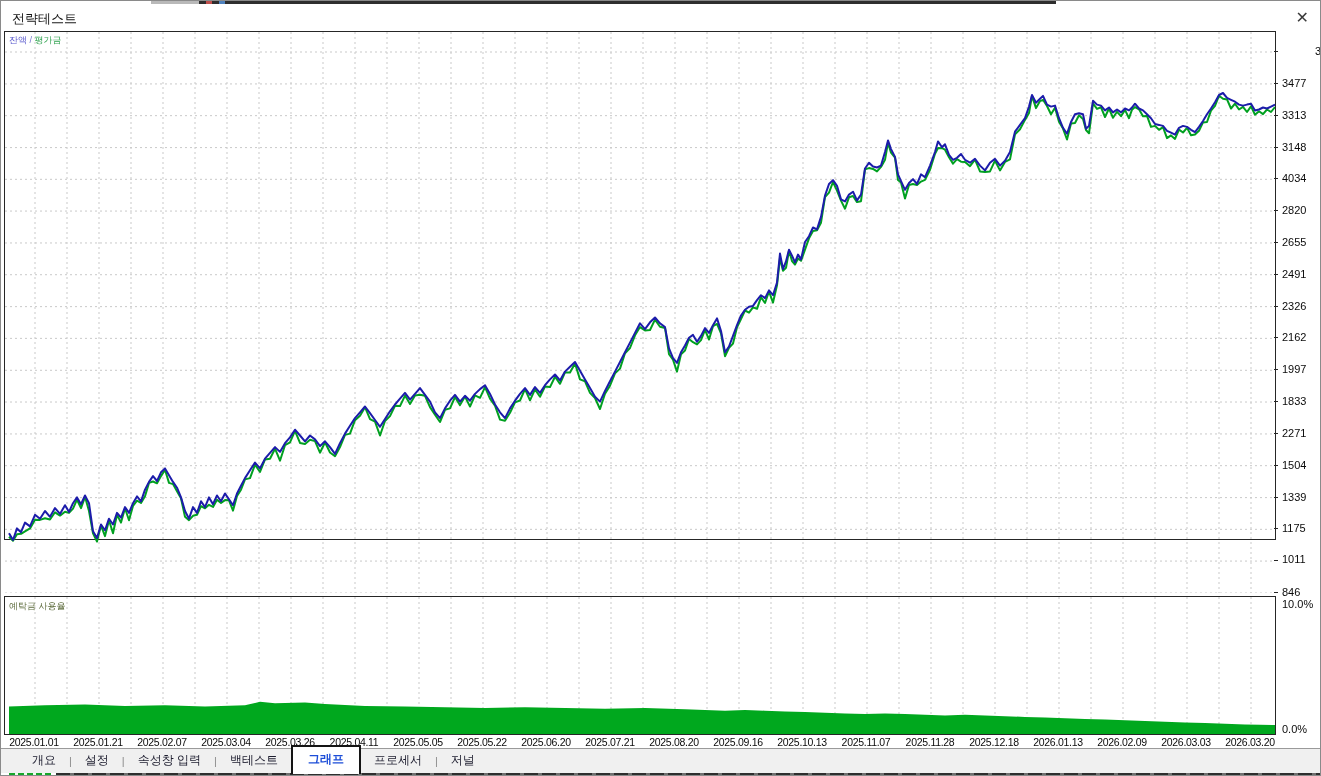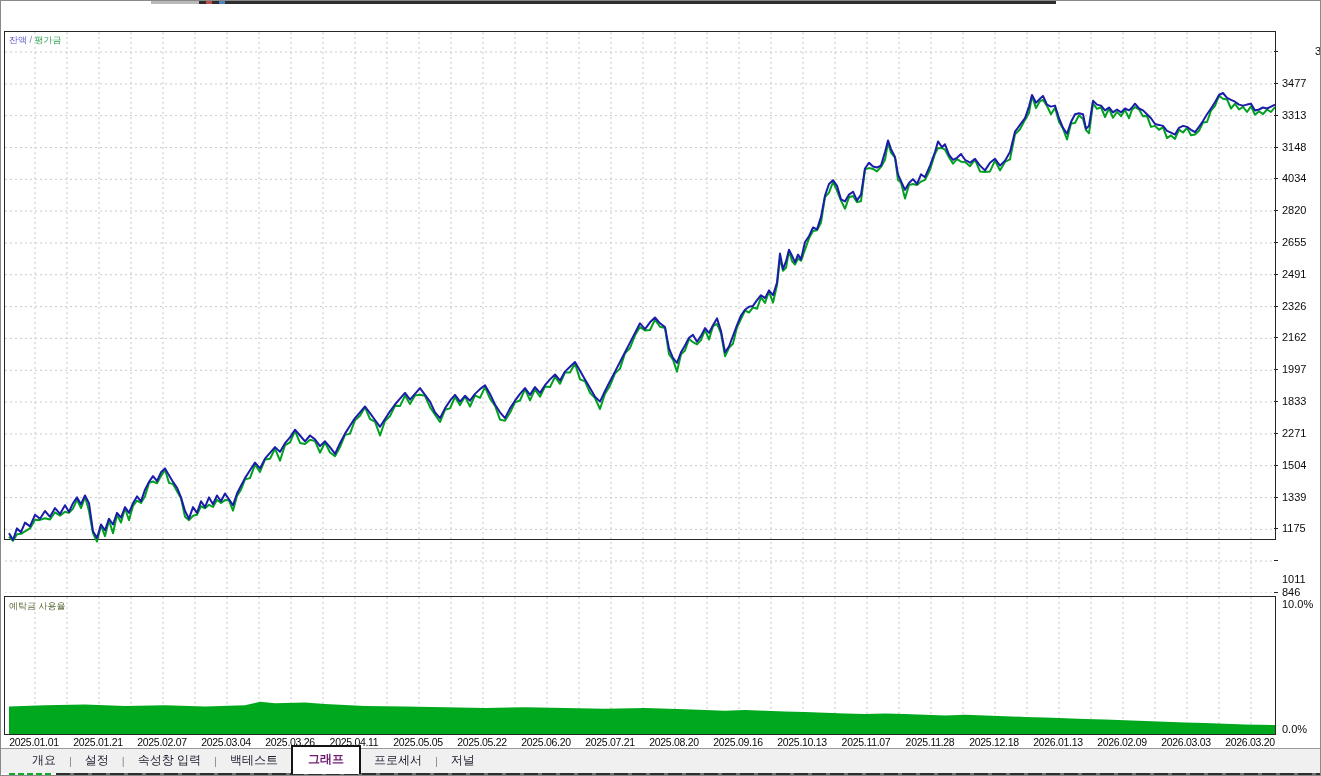--- a/index.html
+++ b/index.html
@@ -28,21 +28,21 @@
   .pct-label{position:absolute;left:1281px;font-size:11px;color:#0a0a0a;}
   .date-row{position:absolute;left:3px;top:734px;width:1272px;height:13px;background:#fff;}
   .date-label{position:absolute;top:1px;font-size:10.5px;color:#0a0a0a;transform:translateX(-50%);letter-spacing:-0.3px;white-space:nowrap;}
   .statusbar{
     position:absolute;left:0;top:747px;width:1321px;height:25px;background:#f0f0f0;
     border-top:1px solid #9a9a9a;display:flex;align-items:center;font-size:12px;color:#1c1c2e;
   }
   .tab{padding:3px 13px 4px 13px;cursor:pointer;white-space:nowrap;}
   .tab-sep{color:#8a8a8a;font-size:11px;}
   .tab.active{
-    background:#fff;border:2px solid #141414;border-bottom:none;font-weight:bold;color:#701a75;
+    background:#fff;border:2px solid #141414;border-bottom:none;font-weight:bold;color:#1d4ed8;
     margin-top:-3px;padding:4px 15px 6px 15px;position:relative;z-index:3;
   }
   .status-right{position:absolute;right:8px;top:0;height:25px;display:flex;align-items:center;gap:12px;}
   .time-text{font-size:12.5px;color:#0a0a0a;}
   .start-btn{
     width:82px;height:20px;background:#8cc152;border:1px solid #6a9c3d;color:#0a0a0a;
     font-size:12.5px;text-align:center;line-height:18px;cursor:pointer;
   }
   .bottom-sliver{position:absolute;left:0;top:772px;width:1321px;height:4px;background:#fff;}
   .bottom-sliver .dark{position:absolute;left:55px;top:0;width:1266px;height:4px;
@@ -54,20 +54,24 @@
 <body>
 
 <div class="window">
 
   <div class="top-sliver">
     <span class="lite"></span>
     <span class="spk-r"></span>
     <span class="spk-b"></span>
   </div>
 
+  <div class="titlebar">
+    <span class="title-text">전략테스트</span>
+    <span class="close-x">✕</span>
+  </div>
 
   <div class="pane main-pane">
     <svg id="main-chart-svg" width="1270" height="561">
         <line x1="30" y1="0" x2="30" y2="561" stroke="#c9c9c9" stroke-width="1" stroke-dasharray="2,3"></line>
         <line x1="62" y1="0" x2="62" y2="561" stroke="#c9c9c9" stroke-width="1" stroke-dasharray="2,3"></line>
         <line x1="94" y1="0" x2="94" y2="561" stroke="#c9c9c9" stroke-width="1" stroke-dasharray="2,3"></line>
         <line x1="126" y1="0" x2="126" y2="561" stroke="#c9c9c9" stroke-width="1" stroke-dasharray="2,3"></line>
         <line x1="158" y1="0" x2="158" y2="561" stroke="#c9c9c9" stroke-width="1" stroke-dasharray="2,3"></line>
         <line x1="190" y1="0" x2="190" y2="561" stroke="#c9c9c9" stroke-width="1" stroke-dasharray="2,3"></line>
         <line x1="222" y1="0" x2="222" y2="561" stroke="#c9c9c9" stroke-width="1" stroke-dasharray="2,3"></line>
@@ -204,21 +208,21 @@
       <span class="y-tick-label" style="top: 370.025px;">1833</span>
       <span class="y-tick-mark" style="top: 401.951px;"></span>
       <span class="y-tick-label" style="top: 401.951px;">2271</span>
       <span class="y-tick-mark" style="top: 433.683px;"></span>
       <span class="y-tick-label" style="top: 433.683px;">1504</span>
       <span class="y-tick-mark" style="top: 465.609px;"></span>
       <span class="y-tick-label" style="top: 465.609px;">1339</span>
       <span class="y-tick-mark" style="top: 497.342px;"></span>
       <span class="y-tick-label" style="top: 497.342px;">1175</span>
       <span class="y-tick-mark" style="top: 529.074px;"></span>
-      <span class="y-tick-label" style="top: 548px;">1011</span>
+      <span class="y-tick-label" style="top: 528px;">1011</span>
       <span class="y-tick-mark" style="top: 561px;"></span>
       <span class="y-tick-label" style="top: 561px; text-align: right;">846</span>
     </div>
 
   <span class="pct-label" id="pct-max" style="top:597px">10.0%</span>
   <span class="pct-label" id="pct-min" style="top:722px">0.0%</span>
 
   <div class="date-row" id="date-row">
       <span class="date-label" style="left: 30px;">2025.01.01</span>
       <span class="date-label" style="left: 94px;">2025.01.21</span>

